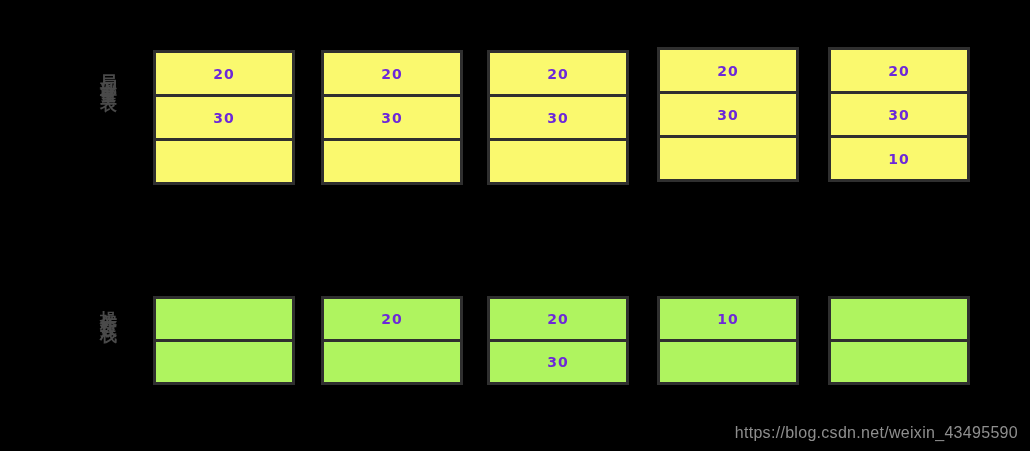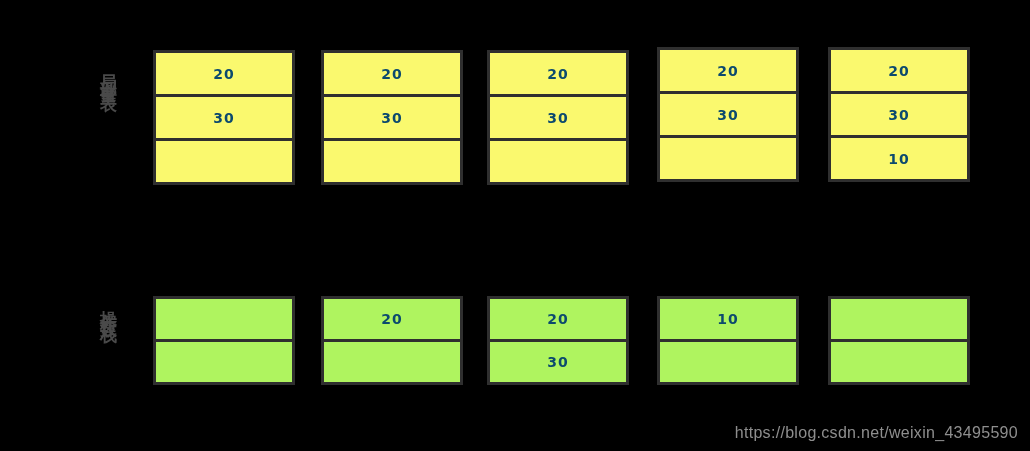--- a/index.html
+++ b/index.html
@@ -34,21 +34,21 @@
     border: 3px solid #2f2f2f;
     box-sizing: content-box;
   }
   .vtable .cell {
     height: 41px;
     display: flex;
     align-items: center;
     justify-content: center;
     font-size: 14px;
     font-weight: bold;
-    color: #0c4a6e;
+    color: #6d28d9;
     border-top: 3px solid #2f2f2f;
     letter-spacing: 1px;
   }
   .vtable .cell:first-child { border-top: none; }
 
   .vtable.yellow { background: #faf96e; top: 50px; }
   .vtable.green  { background: #aff45f; top: 296px; }
   .vtable.green .cell { height: 40px; }
 
   

